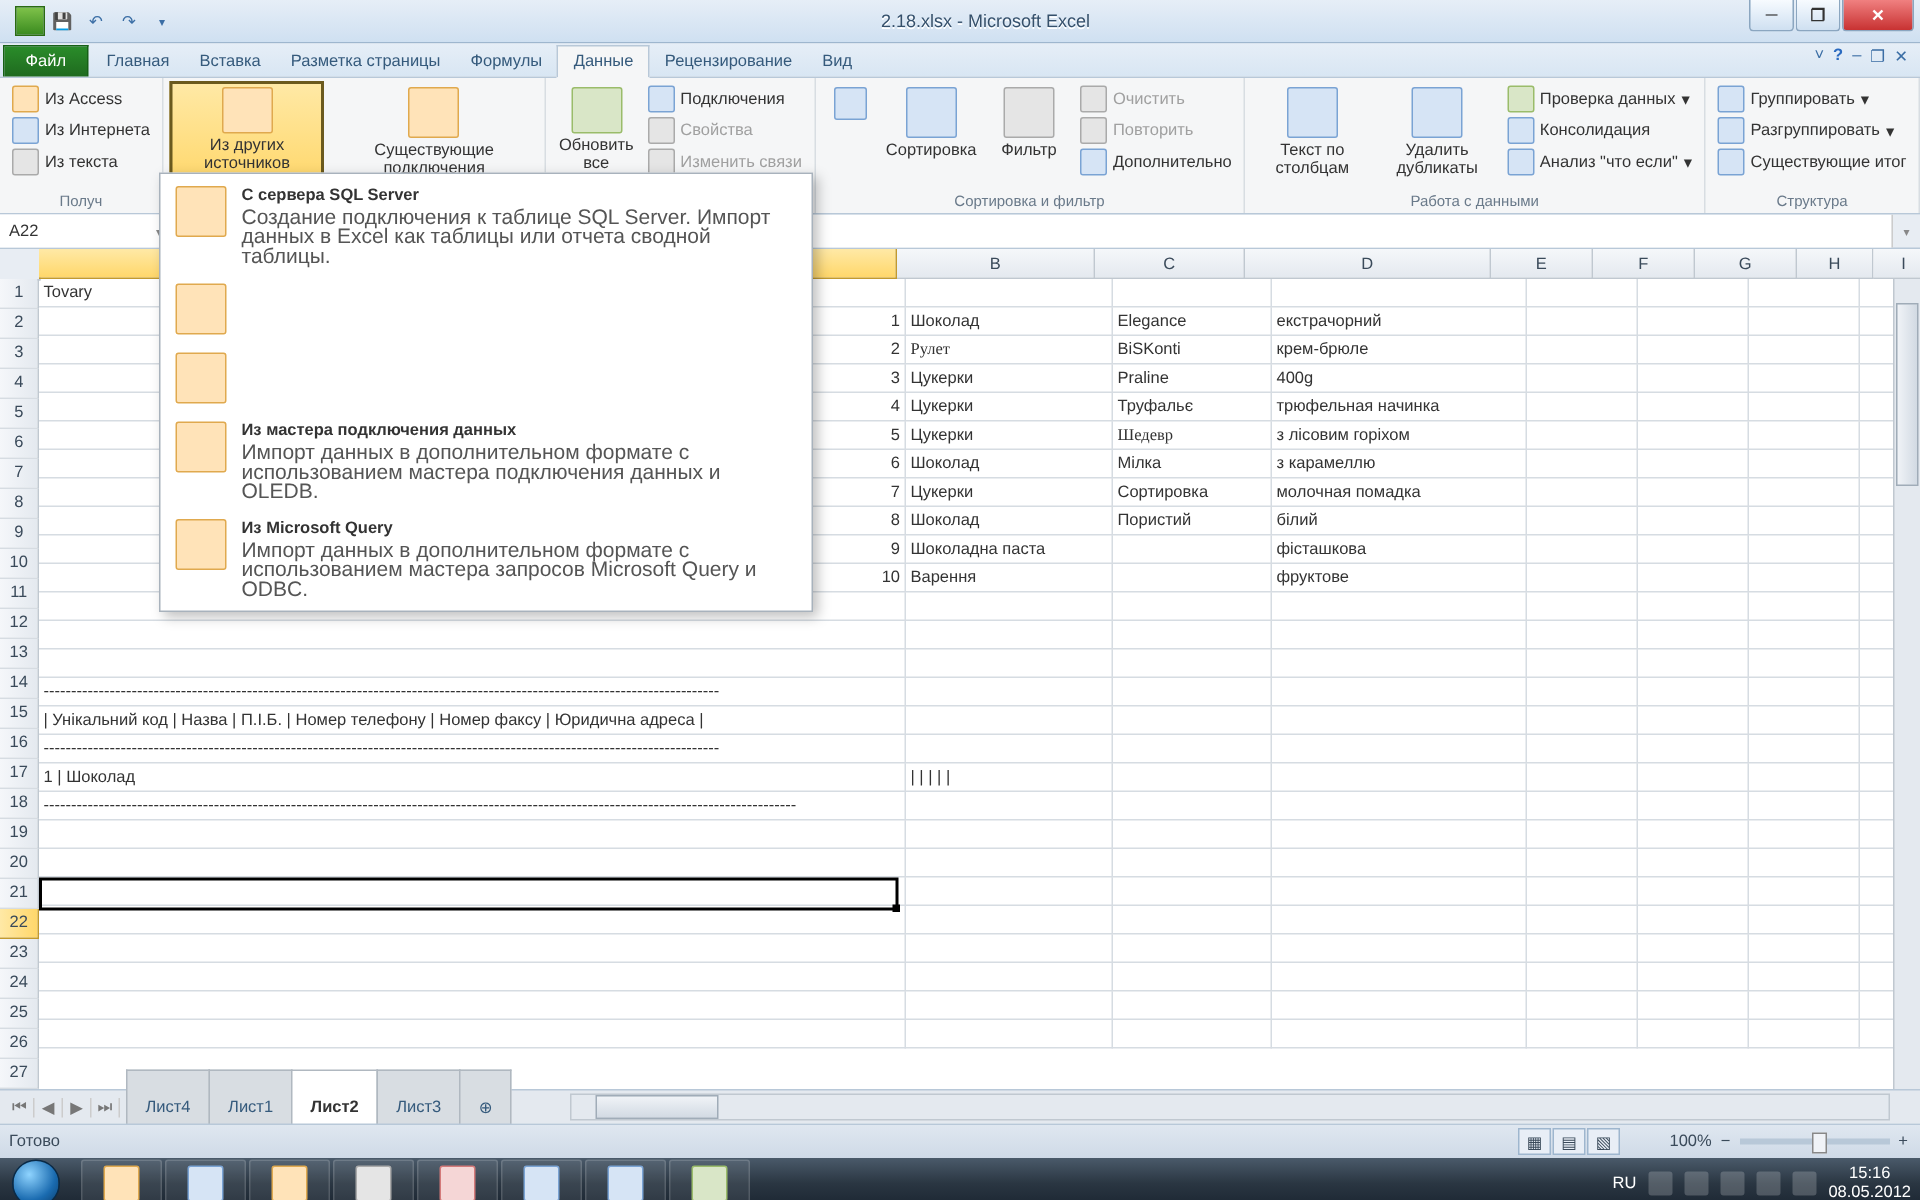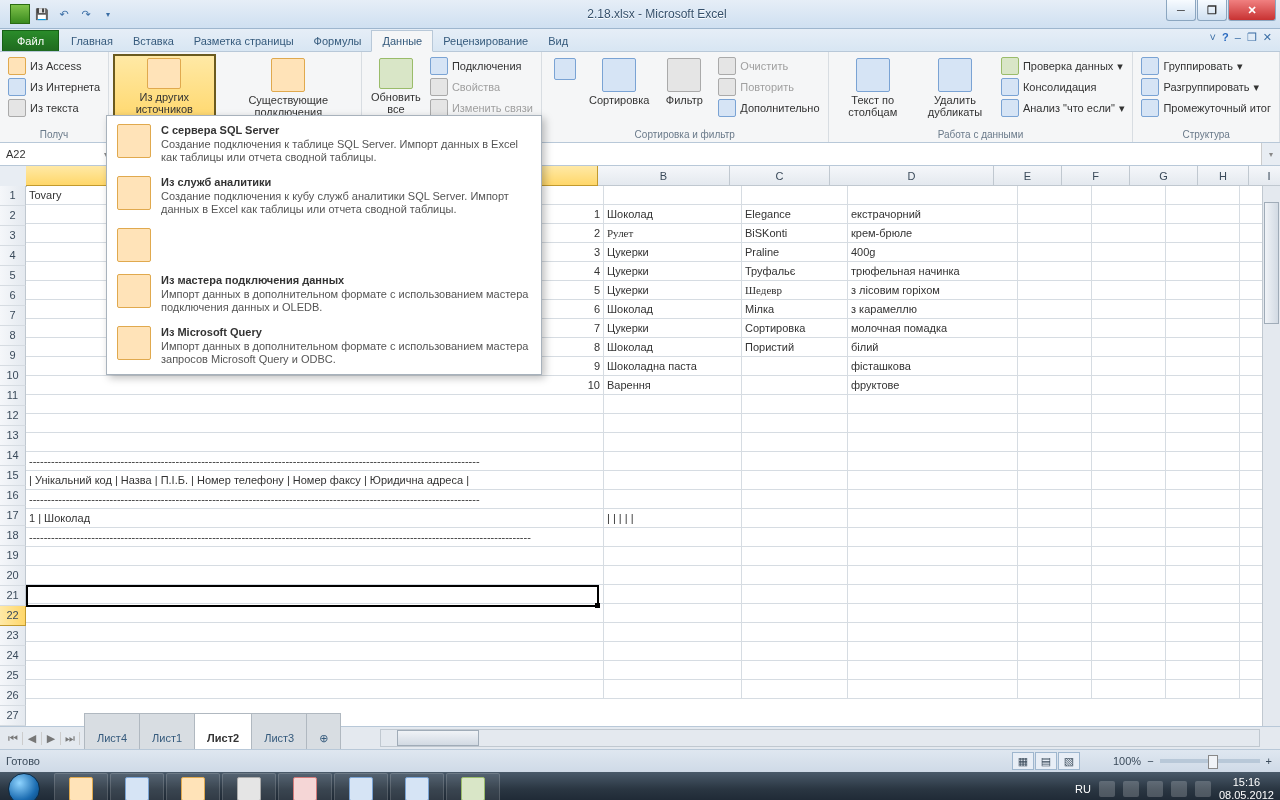--- a/index.html
+++ b/index.html
@@ -53,21 +53,21 @@
 .row{display:flex;height:19px}
 .cell{border-right:1px solid #d6dce2;border-bottom:1px solid #d6dce2;padding:0 3px;font-size:11px;line-height:19px;overflow:hidden;white-space:nowrap}
 .cell.num{text-align:right}
 .selection{position:absolute;border:2px solid #000;pointer-events:none}
 .selection::after{content:"";position:absolute;right:-3px;bottom:-3px;width:5px;height:5px;background:#000}
 .dropdown{position:absolute;left:106px;top:115px;width:430px;background:#fff;border:1px solid #a8b2bc;box-shadow:3px 3px 8px rgba(0,0,0,0.25);z-index:100;padding:2px}
 .dd-item{display:flex;gap:10px;padding:6px 8px;cursor:pointer}
 .dd-icn{width:32px;height:32px;flex-shrink:0}
 .dd-text{flex:1}
 .dd-title{font-weight:bold;font-size:11px;margin-bottom:2px}
-.dd-desc{font-size:11px;color:#555;line-height:13px}
+.dd-desc{font-size:14px;color:#555;line-height:13px}
 .sheet-tabs-row{height:22px;background:#e4e9ef;border-top:1px solid #b8c8d8;display:flex;align-items:center;font-size:11px;position:relative}
 .sh-nav{display:flex;margin-left:4px}
 .sh-nav span{width:18px;text-align:center;color:#777;cursor:pointer;border-right:1px solid #ccc}
 .sh-tabs{display:flex;margin-left:4px}
 .sh-tab{padding:18px 12px;background:#d8dde2;border:1px solid #b0b8c0;border-bottom:none;margin-right:-1px;cursor:pointer;color:#355a7c}
 .sh-tab.active{background:#fff;font-weight:bold;color:#333}
 .sh-scroll{flex:1;margin:0 20px 0 40px;height:16px;background:#e4e9ef;border:1px solid #c0c8d0;position:relative}
 .sh-scroll .thumb{position:absolute;left:16px;width:80px;height:14px;background:linear-gradient(#f0f3f7,#d2dae3);border:1px solid #a0acb8}
 .statusbar{height:22px;background:linear-gradient(#dfe7f0,#cfdae7);border-top:1px solid #b8c8d8;display:flex;align-items:center;font-size:11px;color:#3a4a5a;padding:0 6px;position:relative}
 .statusbar .zoom{position:absolute;right:8px;display:flex;align-items:center;gap:6px}
@@ -232,21 +232,21 @@
     </div>
     <div class="group-label">Работа с данными</div>
   </div>
   <div class="group">
     <div class="group-body">
       <div class="smallbtn-col">
         <div class="smallbtn"><span class="sicn blue"></span><span>Группировать</span> ▾</div>
         <div class="smallbtn"><span class="sicn blue"></span><span>Разгруппировать</span> ▾</div>
         <div class="smallbtn">
             <span class="sicn blue"></span>
-            <span>Промежуточный итог</span>
+            <span>Существующие итог</span>
           </div>
       </div>
     </div>
     <div class="group-label">Структура</div>
   </div>
 </div>
 
 <div class="namebox-row">
   <div class="namebox">A22</div>
   <div class="fx-btns">
@@ -579,24 +579,20 @@
 <div class="dropdown" id="dropdown">
     <div class="dd-item">
       <div class="dd-icn icn orange"></div>
       <div class="dd-text">
         <div class="dd-title">С сервера SQL Server</div>
         <div class="dd-desc">Создание подключения к таблице SQL Server. Импорт данных в Excel как таблицы или отчета сводной таблицы.</div>
       </div>
     </div>
     <div class="dd-item">
       <div class="dd-icn icn orange"></div>
-      <div class="dd-text">
-        <div class="dd-title">Из служб аналитики</div>
-        <div class="dd-desc">Создание подключения к кубу служб аналитики SQL Server. Импорт данных в Excel как таблицы или отчета сводной таблицы.</div>
-      </div>
     </div>
     <div class="dd-item">
       <div class="dd-icn icn orange"></div>
     </div>
     <div class="dd-item">
       <div class="dd-icn icn orange"></div>
       <div class="dd-text">
         <div class="dd-title">Из мастера подключения данных</div>
         <div class="dd-desc">Импорт данных в дополнительном формате с использованием мастера подключения данных и OLEDB.</div>
       </div>

